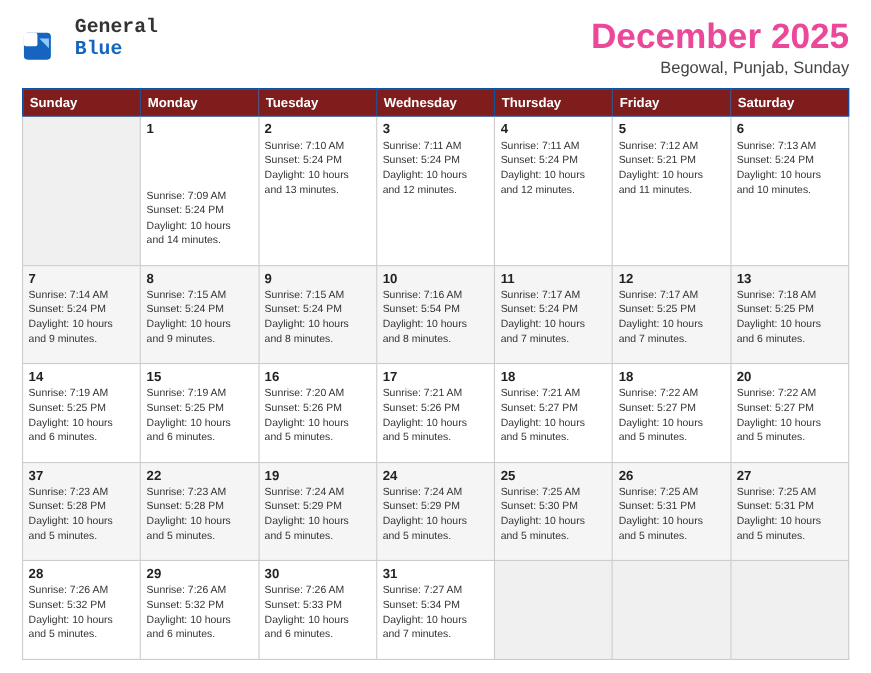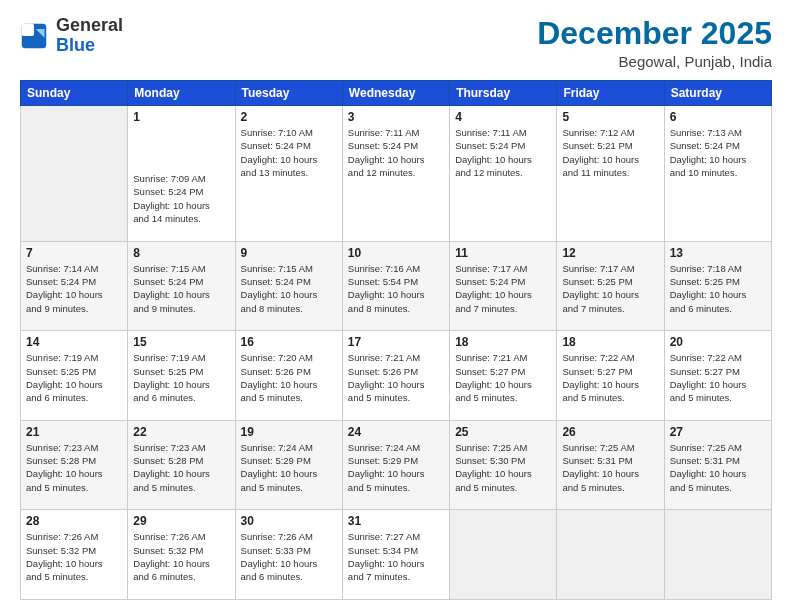--- a/index.html
+++ b/index.html
@@ -18,56 +18,57 @@
       flex-direction: column;
     }
     .header {
       display: flex;
       justify-content: space-between;
       align-items: flex-start;
       margin-bottom: 10px;
     }
     .logo {
       display: flex;
-      align-items: center;
-      gap: 8px;
+      align-items: flex-end;
+      gap: 20px;
+      font-family: Liberation Mono, monospace;
     }
     .logo-text {
       font-size: 18px;
       font-weight: bold;
       line-height: 1.1;
     }
     .logo-general { color: #333; }
     .logo-blue { color: #1565C0; }
     .logo-icon {
       width: 28px;
       height: 28px;
     }
     .title-block {
       text-align: right;
     }
     .month-title {
       font-size: 32px;
       font-weight: bold;
-      color: #0369a1;
+      color: #ec4899;
       line-height: 1.1;
     }
     .location {
       font-size: 15px;
       color: #444;
       margin-top: 2px;
     }
     .calendar {
       width: 100%;
       border-collapse: collapse;
       flex: 1;
       font-size: 10.5px;
     }
     .calendar thead th {
-      background: #1d4ed8;
+      background: #7f1d1d;
       color: #fff;
       text-align: left;
       padding: 5px 6px;
       font-size: 12px;
       font-weight: 600;
       border: 1px solid #1050a0;
     }
     .calendar tbody td {
       border: 1px solid #ccc;
       vertical-align: top;
@@ -111,21 +112,21 @@
         <polygon points="18,8 28,8 28,18" fill="#90CAF9"></polygon>
         <rect x="2" y="2" width="14" height="14" rx="2" fill="#fff"></rect>
       </svg>
       <div class="logo-text">
         <span class="logo-general">General</span><br>
         <span class="logo-blue">Blue</span>
       </div>
     </div>
     <div class="title-block">
       <div class="month-title">December 2025</div>
-      <div class="location">Begowal, Punjab, India</div>
+      <div class="location">Begowal, Punjab, Sunday</div>
     </div>
   </div>
 
   <table class="calendar">
     <thead>
       <tr>
       <th>Sunday</th>
           <th>Monday</th>
           <th>Tuesday</th>
           <th>Wednesday</th>
@@ -277,21 +278,21 @@
           <td>
             <span class="day-number">20</span>
             <div class="day-info" style="white-space: pre-line;">Sunrise: 7:22 AM
 Sunset: 5:27 PM
 Daylight: 10 hours
 and 5 minutes.</div>
           </td>
         </tr>
         <tr>
           <td>
-            <span class="day-number">21</span>
+            <span class="day-number">37</span>
             <div class="day-info" style="white-space: pre-line;">Sunrise: 7:23 AM
 Sunset: 5:28 PM
 Daylight: 10 hours
 and 5 minutes.</div>
           </td>
           <td>
             <span class="day-number">22</span>
             <div class="day-info" style="white-space: pre-line;">Sunrise: 7:23 AM
 Sunset: 5:28 PM
 Daylight: 10 hours

